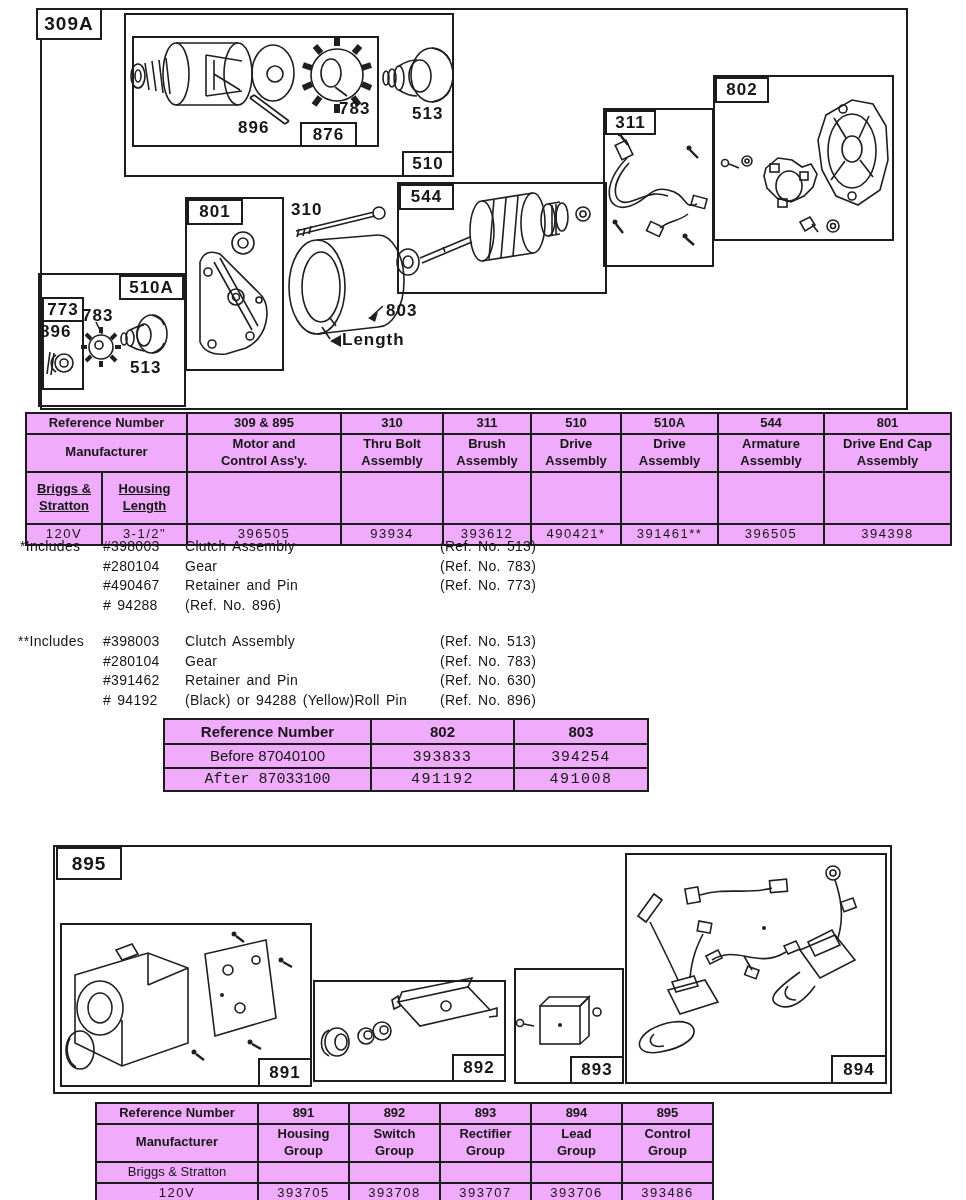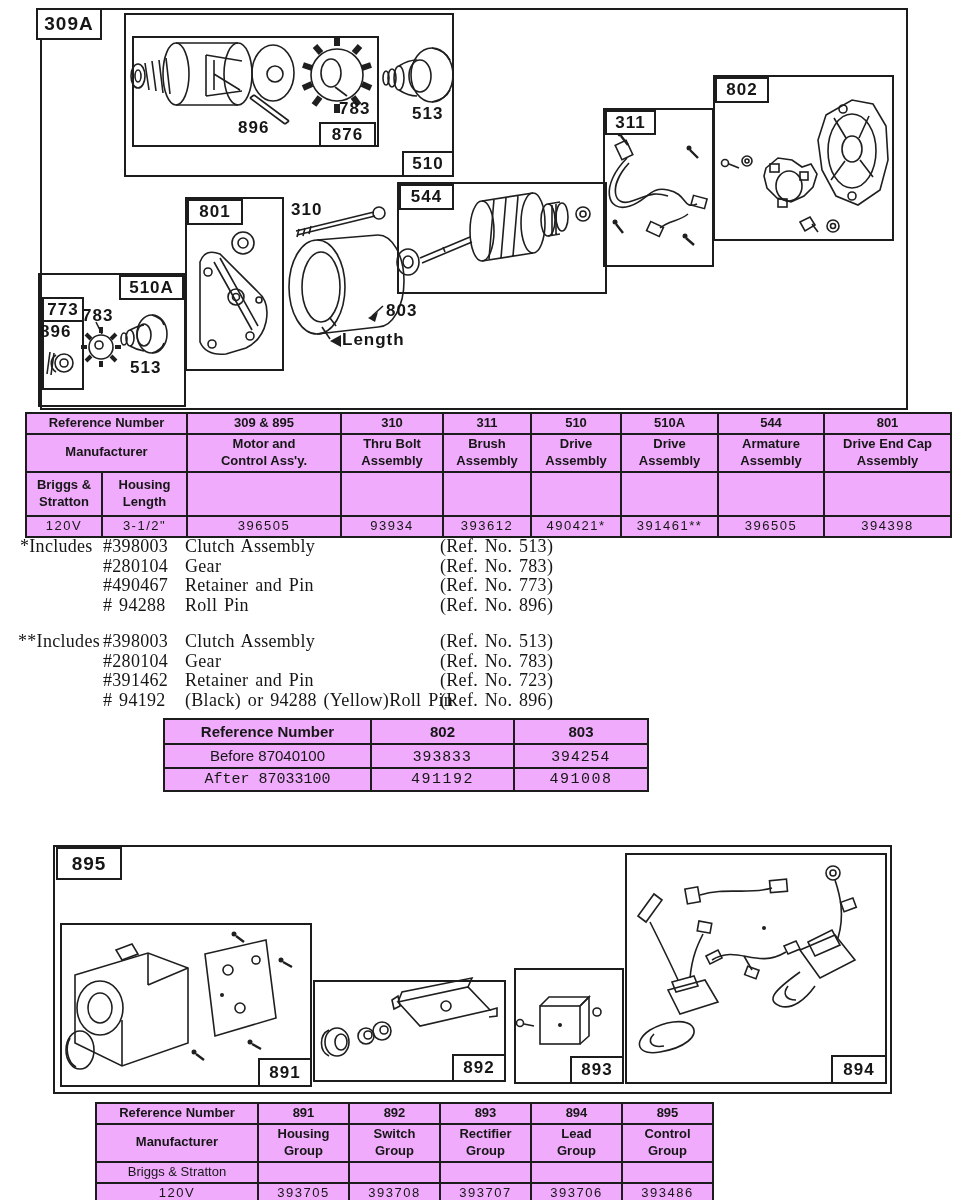--- a/index.html
+++ b/index.html
@@ -19,40 +19,40 @@
   table.t{position:absolute;border-collapse:collapse;table-layout:fixed;background:#f0abfc;z-index:6;}
   .t td{border:2px solid #1c1c1c;text-align:center;vertical-align:middle;
         padding:1px 2px;overflow:hidden;white-space:pre-line;line-height:1.3;}
   .t1 td{font-size:13px;}
   .t2 td{font-size:15px;}
   .t3 td{font-size:13px;}
   .hd{font-weight:bold;}
   .nm{font-weight:normal;letter-spacing:1.5px;}
   .vb{vertical-align:bottom;}
   .fn{position:absolute;display:grid;grid-template-columns:83px 82px 255px 220px;
-      font-size:18px;line-height:19.5px;letter-spacing:0.3px;word-spacing:2px;z-index:6;font-family:Liberation Serif, serif;}
+      font-size:14px;line-height:19.5px;letter-spacing:0.3px;word-spacing:2px;z-index:6;}
   .fn span{white-space:nowrap;}
 </style>
 </head>
 <body>
 
 <div class="page">
 
   <div class="box" style="left:40px;top:8px;width:864px;height:398px;"></div>
   <div class="callout" style="left:36px;top:8px;width:62px;height:28px;font-size:19px;">
       <span>309A</span>
     </div>
 
   <div class="box" style="left:124px;top:13px;width:326px;height:160px;"></div>
   <div class="callout" style="left:402px;top:151px;width:48px;height:22px;">
       <span>510</span>
     </div>
 
   <div class="box" style="left:132px;top:36px;width:243px;height:107px;"></div>
-  <div class="callout" style="left:319px;top:122px;width:53px;height:21px;justify-content:center;">
+  <div class="callout" style="left:300px;top:122px;width:53px;height:21px;justify-content:center;">
       <span>876</span>
     </div>
 
   <div class="box" style="left:185px;top:197px;width:95px;height:170px;"></div>
   <div class="callout" style="left:187px;top:199px;width:52px;height:22px;">
       <span>801</span>
     </div>
 
   <div class="box" style="left:397px;top:182px;width:206px;height:108px;"></div>
   <div class="callout" style="left:399px;top:184px;width:51px;height:22px;">
@@ -235,21 +235,21 @@
 Assembly</td>
       <td class="hd">Drive
 Assembly</td>
       <td class="hd">Drive
 Assembly</td>
       <td class="hd">Armature
 Assembly</td>
       <td class="hd">Drive End Cap
 Assembly</td>
     </tr>
-    <tr style="height:44px;">
+    <tr style="height:52px;text-decoration:underline;">
       <td class="hd">Briggs &amp;
 Stratton</td>
       <td class="hd">Housing
 Length</td>
       <td></td>
       <td></td>
       <td></td>
       <td></td>
       <td></td>
       <td></td>
@@ -277,37 +277,36 @@
     <span></span>
     <span>#280104</span>
     <span>Gear</span>
     <span>(Ref. No. 783)</span>
     <span></span>
     <span>#490467</span>
     <span>Retainer and Pin</span>
     <span>(Ref. No. 773)</span>
     <span></span>
     <span># 94288</span>
-    <span>Roll Pin</span>
     <span>(Ref. No. 896)</span>
   </div>
 
   <div class="fn" style="left:18px;top:632px;grid-template-columns:85px 82px 255px 220px;">
     <span>**Includes</span>
     <span>#398003</span>
     <span>Clutch Assembly</span>
     <span>(Ref. No. 513)</span>
     <span></span>
     <span>#280104</span>
     <span>Gear</span>
     <span>(Ref. No. 783)</span>
     <span></span>
     <span>#391462</span>
     <span>Retainer and Pin</span>
-    <span>(Ref. No. 723)</span>
+    <span>(Ref. No. 630)</span>
     <span></span>
     <span># 94192</span>
     <span>(Black) or 94288 (Yellow)Roll Pin</span>
     <span>(Ref. No. 896)</span>
   </div>
 
   <table class="t t2" style="left:163px;top:718px;width:484px;">
     <colgroup>
         <col style="width:207px">
         <col style="width:143px">

